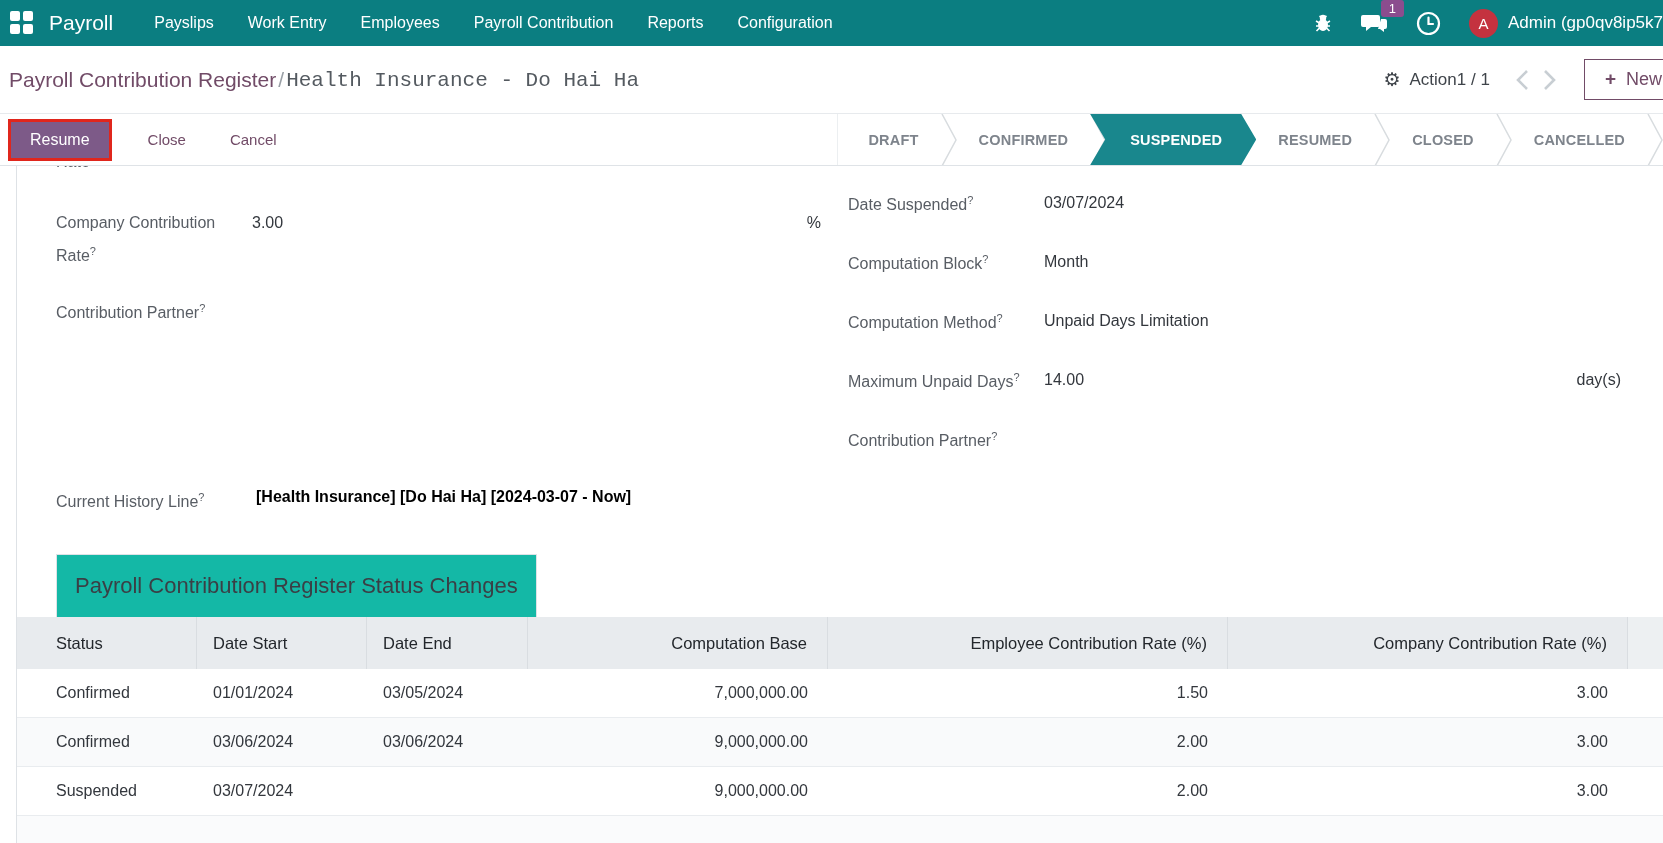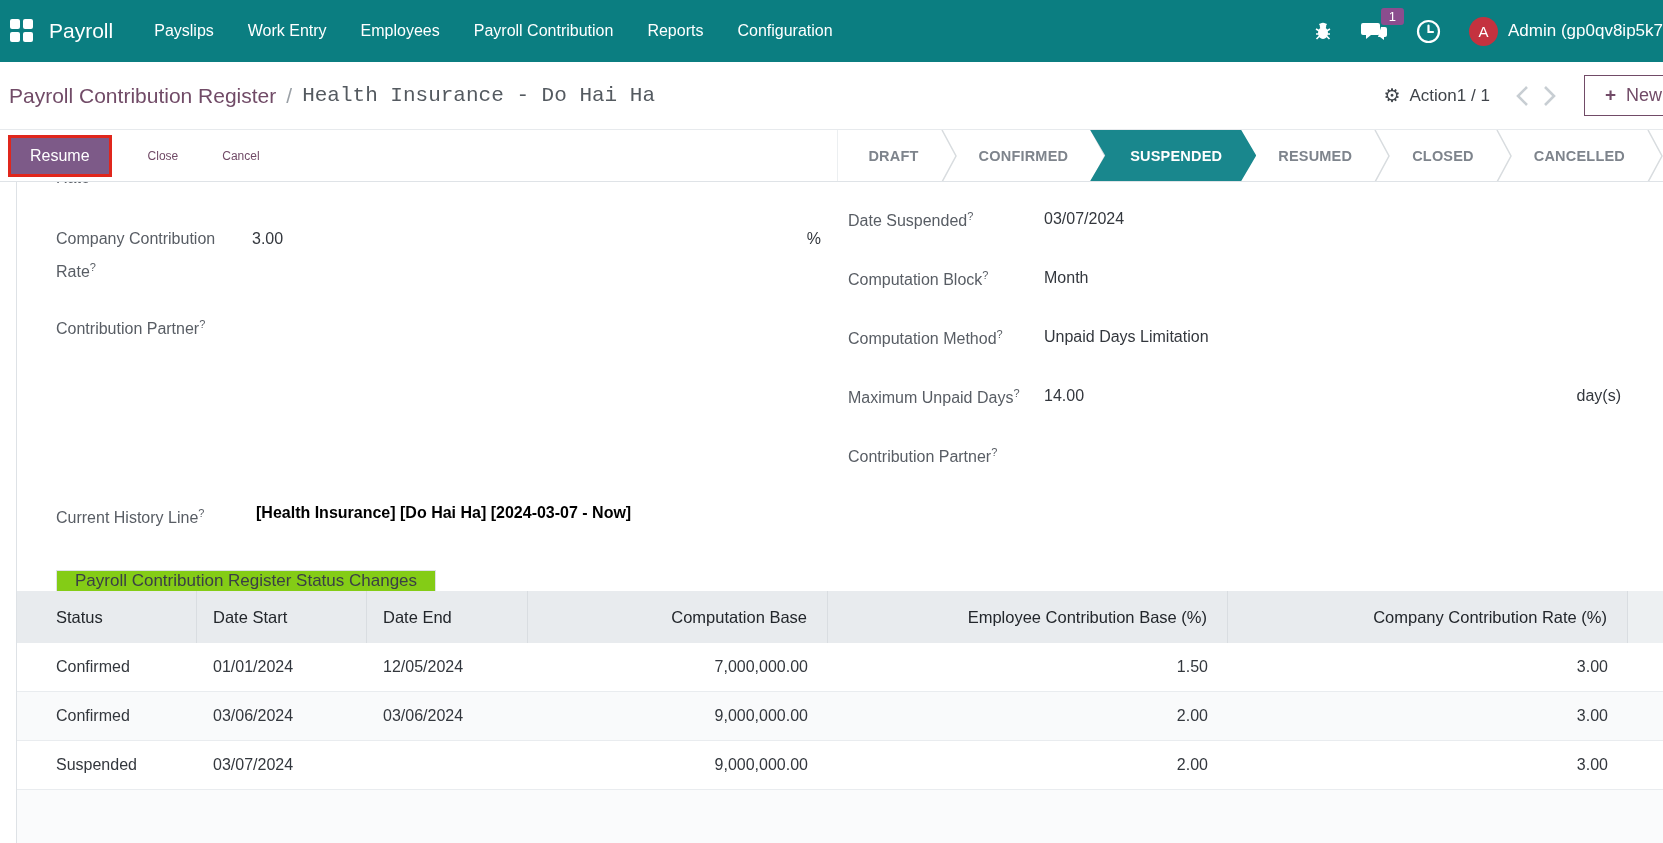--- a/index.html
+++ b/index.html
@@ -2,51 +2,51 @@
 <html><head>
 <meta charset="utf-8">
 <style>
   * { box-sizing: border-box; }
   html,body { margin:0; padding:0; }
   body {
     width:1663px; height:843px; overflow:hidden; background:#fff;
     font-family:"Liberation Sans","DejaVu Sans",sans-serif; color:#33373d;
   }
   
-  .navbar { height:62px; background:#0b7e81; display:flex; align-items:center; padding:0 0 0 10px; color:#fff; }
+  .navbar { height:46px; background:#0b7e81; display:flex; align-items:center; padding:0 0 0 10px; color:#fff; }
   .apps-btn { width:24px; height:24px; display:grid; grid-template-columns:10px 10px; grid-template-rows:10px 10px; gap:3px; cursor:pointer; }
   .apps-btn i { background:#fff; border-radius:2px; }
   .app-name { font-size:21px; font-weight:500; margin:0 24px 0 15px; cursor:pointer; }
   .nav-menu { display:flex; height:46px; align-items:flex-start; }
   .nav-menu .nav-item { color:#fff; font-size:16px; padding:0 17px; line-height:46px; cursor:pointer; white-space:nowrap; }
   .nav-right { margin-left:auto; display:flex; align-items:center; flex-shrink:0; white-space:nowrap; padding-right:0; }
   .nav-ic { position:relative; margin-right:28px; cursor:pointer; display:flex; align-items:center; }
   .badge { position:absolute; top:-11px; right:-16px; background:#8b4d8e; color:#fff; font-size:13px; padding:1px 8px; border-radius:3px; }
   .avatar { width:29px; height:29px; border-radius:50%; background:#c4323f; color:#fff; font-size:15px; font-weight:500; display:flex; align-items:center; justify-content:center; margin-right:10px; }
   .user-name { font-size:17px; }
   
   .control-panel { height:67px; display:flex; align-items:center; padding-left:9px; background:#fff; }
-  .breadcrumb { font-size:21px; display:flex; align-items:center; gap:10px; white-space:nowrap; }
+  .breadcrumb { font-size:21px; display:flex; align-items:flex-end; gap:2px; white-space:nowrap; }
   .bc-parent { color:#714b67; cursor:pointer; }
   .bc-sep { color:#9aa0a6; }
   .bc-current { color:#545a60;font-family:Liberation Mono, monospace; }
   .cp-right { margin-left:auto; display:flex; align-items:center; }
   .action-btn { display:flex; align-items:center; gap:9px; color:#3f444a; font-size:17px; cursor:pointer; }
   .gear { font-size:19px; color:#3f444a; }
   .pager { font-size:17px; color:#3f444a; }
   .pg-btn { margin-left:26px; cursor:pointer; display:flex; align-items:center; }
   .pg-btn + .pg-btn { margin-left:14px; }
   .new-btn { margin-left:28px; margin-right:-22px; border:1px solid #714b67; background:#fff; color:#714b67;
     font-size:18px; padding:8px 22px 9px 20px; display:flex; align-items:center; gap:10px; cursor:pointer; white-space:nowrap; }
   .new-plus { font-weight:700; font-size:19px; }
   
   .statusbar { height:53px; border-top:1px solid #e7eaed; border-bottom:1px solid #dfe3e7; display:flex; align-items:stretch; background:#fff; }
   .sb-left { display:flex; align-items:center; padding-left:8px; }
   .btn-resume { background:#7d5a88; color:#fff; font-size:16px; padding:9px 19px; border:3px solid #e0261c; cursor:pointer; }
-  .btn-flat { background:none; border:none; color:#714b67; font-size:12px; cursor:pointer; margin-left:28px; padding:6px 8px; }
+  .btn-flat { background:none; border:none; color:#714b67; font-size:15px; cursor:pointer; margin-left:28px; padding:6px 8px; }
   .sb-right { margin-left:auto; width:826px; border-left:1px solid #eceff1; display:flex; align-items:stretch; justify-content:flex-end; overflow:hidden; }
   .step { display:flex; align-items:center; padding:0 22px; font-size:14.5px; font-weight:600; color:#7e848c; letter-spacing:.2px; cursor:pointer; white-space:nowrap; }
   .step.active { background:#19878d; color:#fff; padding:0 34px 0 40px; margin-left:-16px;
     clip-path:polygon(0 0, calc(100% - 15px) 0, 100% 50%, calc(100% - 15px) 100%, 0 100%, 15px 50%); }
   .sep { flex-shrink:0; display:flex; align-items:stretch; }
   
   .sheet { margin-left:16px; border-left:1px solid #dee2e6; background:#fff; height:677px; overflow:hidden; }
   .clip-label { height:9px; overflow:hidden; padding-left:39px; }
   .clip-label span { display:block; margin-top:-13px; color:#5a5f66; font-size:16px; }
   .fields { display:flex; }
@@ -60,21 +60,21 @@
   .col-left .frow:nth-child(1) { margin-top:34px; }
   .col-left .frow:nth-child(2) { margin-top:24px; }
   .col-right .frow { margin-top:0; height:32px; align-items:center; }
   .col-right .frow:first-child { margin-top:12px; }
   .col-right .frow + .frow { margin-top:27px; }
   .history { display:flex; padding-left:39px; margin-top:28px; }
   .history .flabel { width:200px; }
   .history .fvalue { color:#000000; cursor:pointer;font-weight:bold; }
   
   .notebook { margin-top:38px; padding-left:39px; }
-  .tab { display:inline-block; border:1px solid #dee2e6; border-bottom:none; background:#84cc16; padding:0 18px; font-size:17px; color:#3a3f45; cursor:pointer; }
+  .tab { display:inline-block; border:1px solid #dee2e6; border-bottom:none; background:#14b8a6; padding:18px 18px; font-size:22px; color:#3a3f45; cursor:pointer; }
   .lrow { display:grid; grid-template-columns:180px 170px 161px 300px 400px 400px 1fr; align-items:center; }
   .lhead { background:#e8ebee; height:52px; }
   .lhead .cell { font-size:16.5px; font-weight:500; color:#23272c; height:52px; display:flex; align-items:center; border-right:1px solid #d9dde1; cursor:pointer; }
   .lhead .cell.sp { border-right:none; background:#edf0f2; }
   .lbody .lrow { height:49px; border-bottom:1px solid #e9ecef; cursor:pointer; }
   .lbody .lrow.alt { background:#f9fafb; }
   .cell { padding-left:16px; font-size:16px; color:#33373d; }
   .cell.first { padding-left:39px; }
   .cell.num { text-align:right; padding-right:20px; justify-content:flex-end; }
   .list-tail { height:60px; background:#fafbfc; }
@@ -249,29 +249,29 @@
   <div class="notebook">
     <span class="tab">Payroll Contribution Register Status Changes</span>
   </div>
 
   <div class="list">
     <div class="lrow lhead">
       <span class="cell first">Status</span>
       <span class="cell">Date Start</span>
       <span class="cell">Date End</span>
       <span class="cell num">Computation Base</span>
-      <span class="cell num">Employee Contribution Base (%)</span>
+      <span class="cell num">Employee Contribution Rate (%)</span>
       <span class="cell num">Company Contribution Rate (%)</span>
       <span class="cell sp"></span>
     </div>
     <div class="lbody">
       <div class="lrow">
         <span class="cell first">Confirmed</span>
         <span class="cell">01/01/2024</span>
-        <span class="cell">12/05/2024</span>
+        <span class="cell">03/05/2024</span>
         <span class="cell num">7,000,000.00</span>
         <span class="cell num">1.50</span>
         <span class="cell num">3.00</span>
         <span class="cell"></span>
       </div>
       <div class="lrow alt">
         <span class="cell first">Confirmed</span>
         <span class="cell">03/06/2024</span>
         <span class="cell">03/06/2024</span>
         <span class="cell num">9,000,000.00</span>

